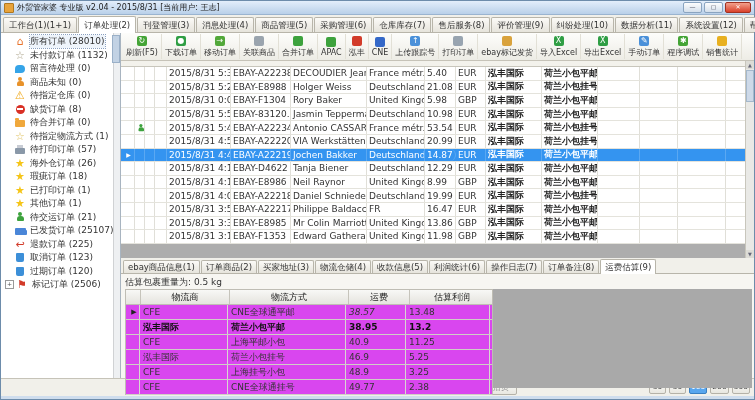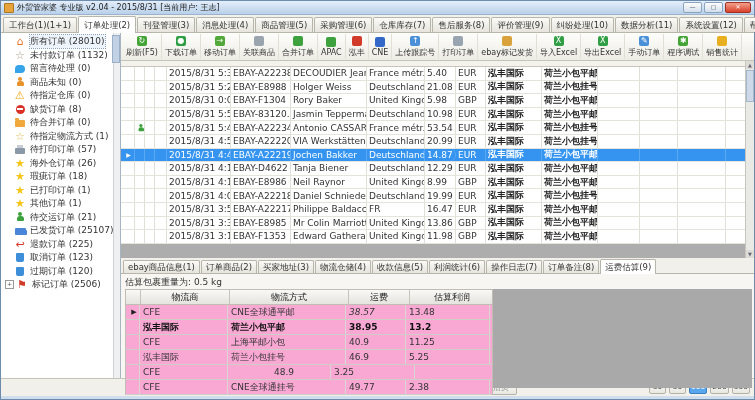--- a/index.html
+++ b/index.html
@@ -58,21 +58,21 @@
   .varrow{height:8px;text-align:center;font-size:5px;line-height:8px;color:#667;background:#dddcd6;}
   .varrow.bottom{position:absolute;bottom:0;left:0;right:0;}
   .vthumb{height:30px;margin-top:1px;background:#cdd9e8;border:1px solid #a4b8cc;}
   
   .btabs{height:15px;display:flex;align-items:flex-end;background:#f1f0ea;border-bottom:1px solid #b8b5aa;padding-left:2px;flex:0 0 auto;}
   .btab{height:12px;line-height:12px;padding:0 4px;margin-right:1px;border:1px solid #b8b5aa;border-bottom:none;border-radius:2px 2px 0 0;background:linear-gradient(#fbfaf7,#e6e4dc);white-space:nowrap;font-size:8.5px;}
   .btab.active{background:#fff;height:14px;line-height:14px;margin-bottom:-1px;}
   
   .freight{flex:1;background:#f7f6f2;padding:2px 0 0 4px;position:relative;min-height:0;}
   .weightnote{height:13px;color:#333;}
-  .ftable{width:366px;background:#f9a8d4;border:1px solid #bfbdb4;border-bottom:none;text-align:center;}
+  .ftable{width:366px;background:#d946ef;border:1px solid #bfbdb4;border-bottom:none;text-align:center;}
   .fhead{display:flex;height:14px;background:linear-gradient(#f8f8f6,#e5e4de);border-bottom:1px solid #bfbdb4;}
   .fhead .hc{border-right:1px solid #c6c4bb;display:flex;align-items:center;justify-content:center;color:#222;flex:0 0 auto;}
   .frow{display:flex;height:14px;border-bottom:1px solid #cfcec6;}
   .frow .fc{border-right:1px solid #d8d7d0;display:flex;align-items:center;padding-left:3px;overflow:hidden;white-space:nowrap;flex:0 0 auto;box-sizing:border-box;}
   .frow.boldrow .fc{font-weight:bold;color:#111;}
   .grayfill{position:absolute;left:372px;top:15px;right:2px;height:99px;background:#a9a9a9;}
   .findic{justify-content:center;font-size:7px;color:#222;}
   
   .statusbar{height:17px;background:#f1f0ea;border-top:1px solid #c6c3b8;display:flex;align-items:center;flex:0 0 auto;font-size:8.5px;}
   .statusinfo{margin-left:124px;width:128px;color:#333;white-space:nowrap;}
@@ -561,21 +561,22 @@
               <div class="frow">
                 <div class="fc findic" style="width: 14px;"></div>
                 <div class="fc" style="width: 88px;">泓丰国际</div>
                 <div class="fc" style="width: 118px;">荷兰小包挂号</div>
                 <div class="fc" style="width: 60px;">46.9</div>
                 <div class="fc" style="width: 84px;">5.25</div>
               </div>
               <div class="frow">
                 <div class="fc findic" style="width: 14px;"></div>
                 <div class="fc" style="width: 88px;">CFE</div>
-                <div class="fc" style="width: 60px; margin-left: 43px;">48.9</div>
+                <div class="fc" style="width: 118px;">上海挂号小包</div>
+                <div class="fc" style="width: 60px;">48.9</div>
                 <div class="fc" style="width: 84px;">3.25</div>
               </div>
               <div class="frow">
                 <div class="fc findic" style="width: 14px;"></div>
                 <div class="fc" style="width: 88px;">CFE</div>
                 <div class="fc" style="width: 118px;">CNE全球通挂号</div>
                 <div class="fc" style="width: 60px;">49.77</div>
                 <div class="fc" style="width: 84px;">2.38</div>
               </div>
             </div>

